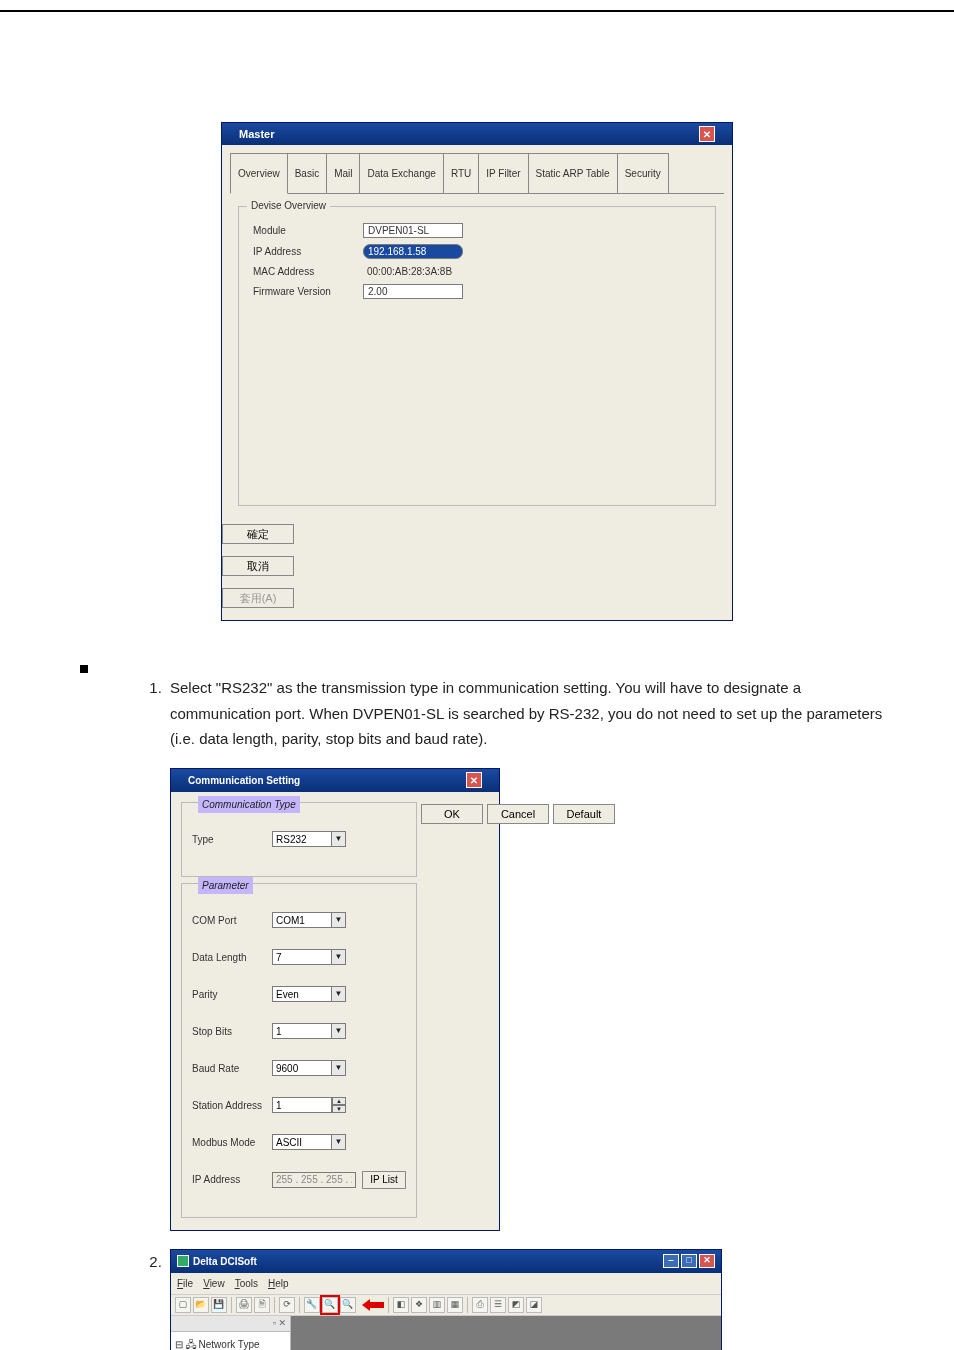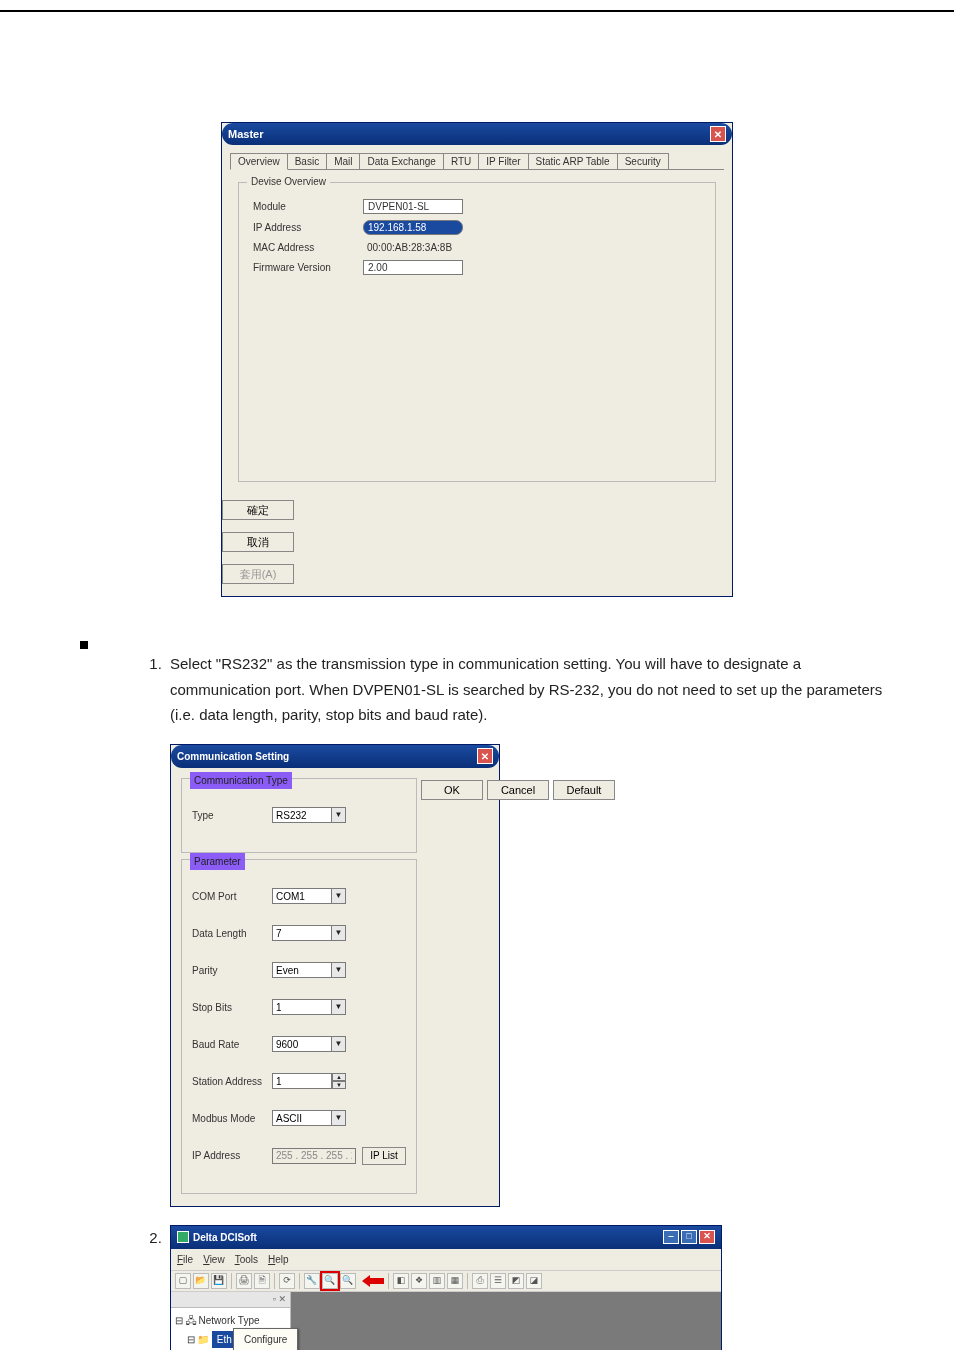--- a/index.html
+++ b/index.html
@@ -1,24 +1,24 @@
 <!DOCTYPE html>
 <html><head>
 <meta charset="utf-8">
 <style>
   * { box-sizing: border-box; margin: 0; padding: 0; }
   body { font-family: Arial, sans-serif; background: #fff; width: 954px; }
   .page { padding: 60px 70px 30px 70px; border-top: 2px solid #000; margin-top: 10px; position: relative; }
 
   
   .dlg { border: 1px solid #001a66; width: 512px; margin: 50px auto 0 auto; font-size: 11px; background: #efece1; }
-  .dlg-title { background: linear-gradient(to bottom, #1a4aa0, #0a2f78); color: #fff; padding: 3px 6px; display: flex; justify-content: space-between; align-items: center; font-weight: bold; font-family: "Trebuchet MS", sans-serif; border-radius: 11px; }
+  .dlg-title { background: linear-gradient(to bottom, #1a4aa0, #0a2f78); color: #fff; padding: 3px 17px; display: flex; justify-content: space-between; align-items: center; font-weight: bold; font-family: "Trebuchet MS", sans-serif; }
   .close-x { width: 16px; height: 16px; background: #d9534f; color: #fff; display: flex; align-items: center; justify-content: center; border: 1px solid #fff; font-size: 10px; cursor: pointer; }
   .tabs { display: flex; margin: 8px 8px 0 8px; border-bottom: 1px solid #888; font-size: 10px; }
-  .tab { padding: 2px 7px; border: 1px solid #888; border-bottom: none; background: #efece1; margin-right: -1px; color: #333; cursor: pointer; }
+  .tab { padding: 14px 7px; border: 1px solid #888; border-bottom: none; background: #efece1; margin-right: -1px; color: #333; cursor: pointer; }
   .tab.active { background: #efece1; border-bottom: 1px solid #efece1; margin-bottom: -1px; }
   .fieldset { border: 1px solid #bbb; margin: 12px 16px; padding: 10px 14px 200px 14px; position: relative; }
   .fieldset .legend { position: absolute; top: -7px; left: 8px; background: #efece1; padding: 0 4px; font-size: 10px; color: #333; }
   .frow { display: flex; align-items: center; margin: 6px 0; font-size: 10px; color: #333; }
   .frow label { width: 110px; }
   .frow .ro { background: #fff; border: 1px solid #7a7a7a; padding: 1px 4px; min-width: 100px; display: inline-block; font-size: 10px; }
   .frow .sel { background: #1a4aa0; color: #fff; border-radius: 7px; }
   .dlg-buttons { display: flex; justify-content: flex-end; gap: 12px; padding: 6px 16px 12px 0; flex-direction: column; }
   .dlg-buttons button { width: 72px; height: 20px; font-size: 11px; border: 1px solid #888; background: #efece1; cursor: pointer; }
   .dlg-buttons button:disabled { color: #999; }
@@ -29,21 +29,21 @@
   .bullet-sq { width: 8px; height: 8px; background: #000; margin: 8px 20px 0 10px; flex: none; }
   ol.steps { list-style: decimal; margin-left: 58px; }
   ol.steps > li { margin-top: 18px; padding-left: 4px; }
 
   
   .commdlg { border: 1px solid #001a66; width: 330px; margin: 16px 0 0 0; font-size: 10px; background: #efece1; }
   .commdlg .dlg-title { font-family: "Trebuchet MS", sans-serif; font-weight: bold; }
   .comm-body { display: flex; padding: 6px; }
   .comm-left { flex: 1; }
   .comm-fs { border: 1px solid #bbb; margin: 4px 4px 6px 4px; padding: 8px 10px; position: relative; }
-  .comm-fs .legend { position: absolute; top: -7px; left: 8px; background: #8b5cf6; padding: 0 4px; font-size: 10px; }
+  .comm-fs .legend { position: absolute; top: -7px; left: 16px; background: #c4b5fd; padding: 0 4px; font-size: 10px; font-style: italic; }
   .comm-fs-row { display: flex; align-items: center; margin: 20px 0; }
   .comm-fs-row label { width: 80px; color: #333; }
   .comm-fs-row .selbox { display: flex; }
   .comm-fs-row .selbox input { width: 60px; height: 16px; font-size: 10px; border: 1px solid #7a7a7a; padding: 0 3px; background: #fff; }
   .comm-fs-row .selbox .dd { width: 14px; height: 16px; border: 1px solid #7a7a7a; border-left: none; background: #e8e8e8; display: flex; align-items: center; justify-content: center; font-size: 8px; cursor: pointer; }
   .comm-fs-row .spin { display: flex; flex-direction: column; }
   .comm-fs-row .spin .sbtn { width: 14px; height: 8px; border: 1px solid #7a7a7a; background: #e8e8e8; font-size: 6px; display: flex; align-items: center; justify-content: center; cursor: pointer; }
   .comm-fs-row .ipbox { width: 84px; height: 16px; font-size: 10px; border: 1px solid #7a7a7a; padding: 0 3px; background: #efece1; color: #888; text-align: center; }
   .iplist-btn { width: 44px; height: 18px; font-size: 10px; border: 1px solid #888; background: #efece1; margin-left: 6px; cursor: pointer; }
   .comm-right { display: flex; flex-direction: row; gap: 4px; padding: 6px 4px 0 0; }

